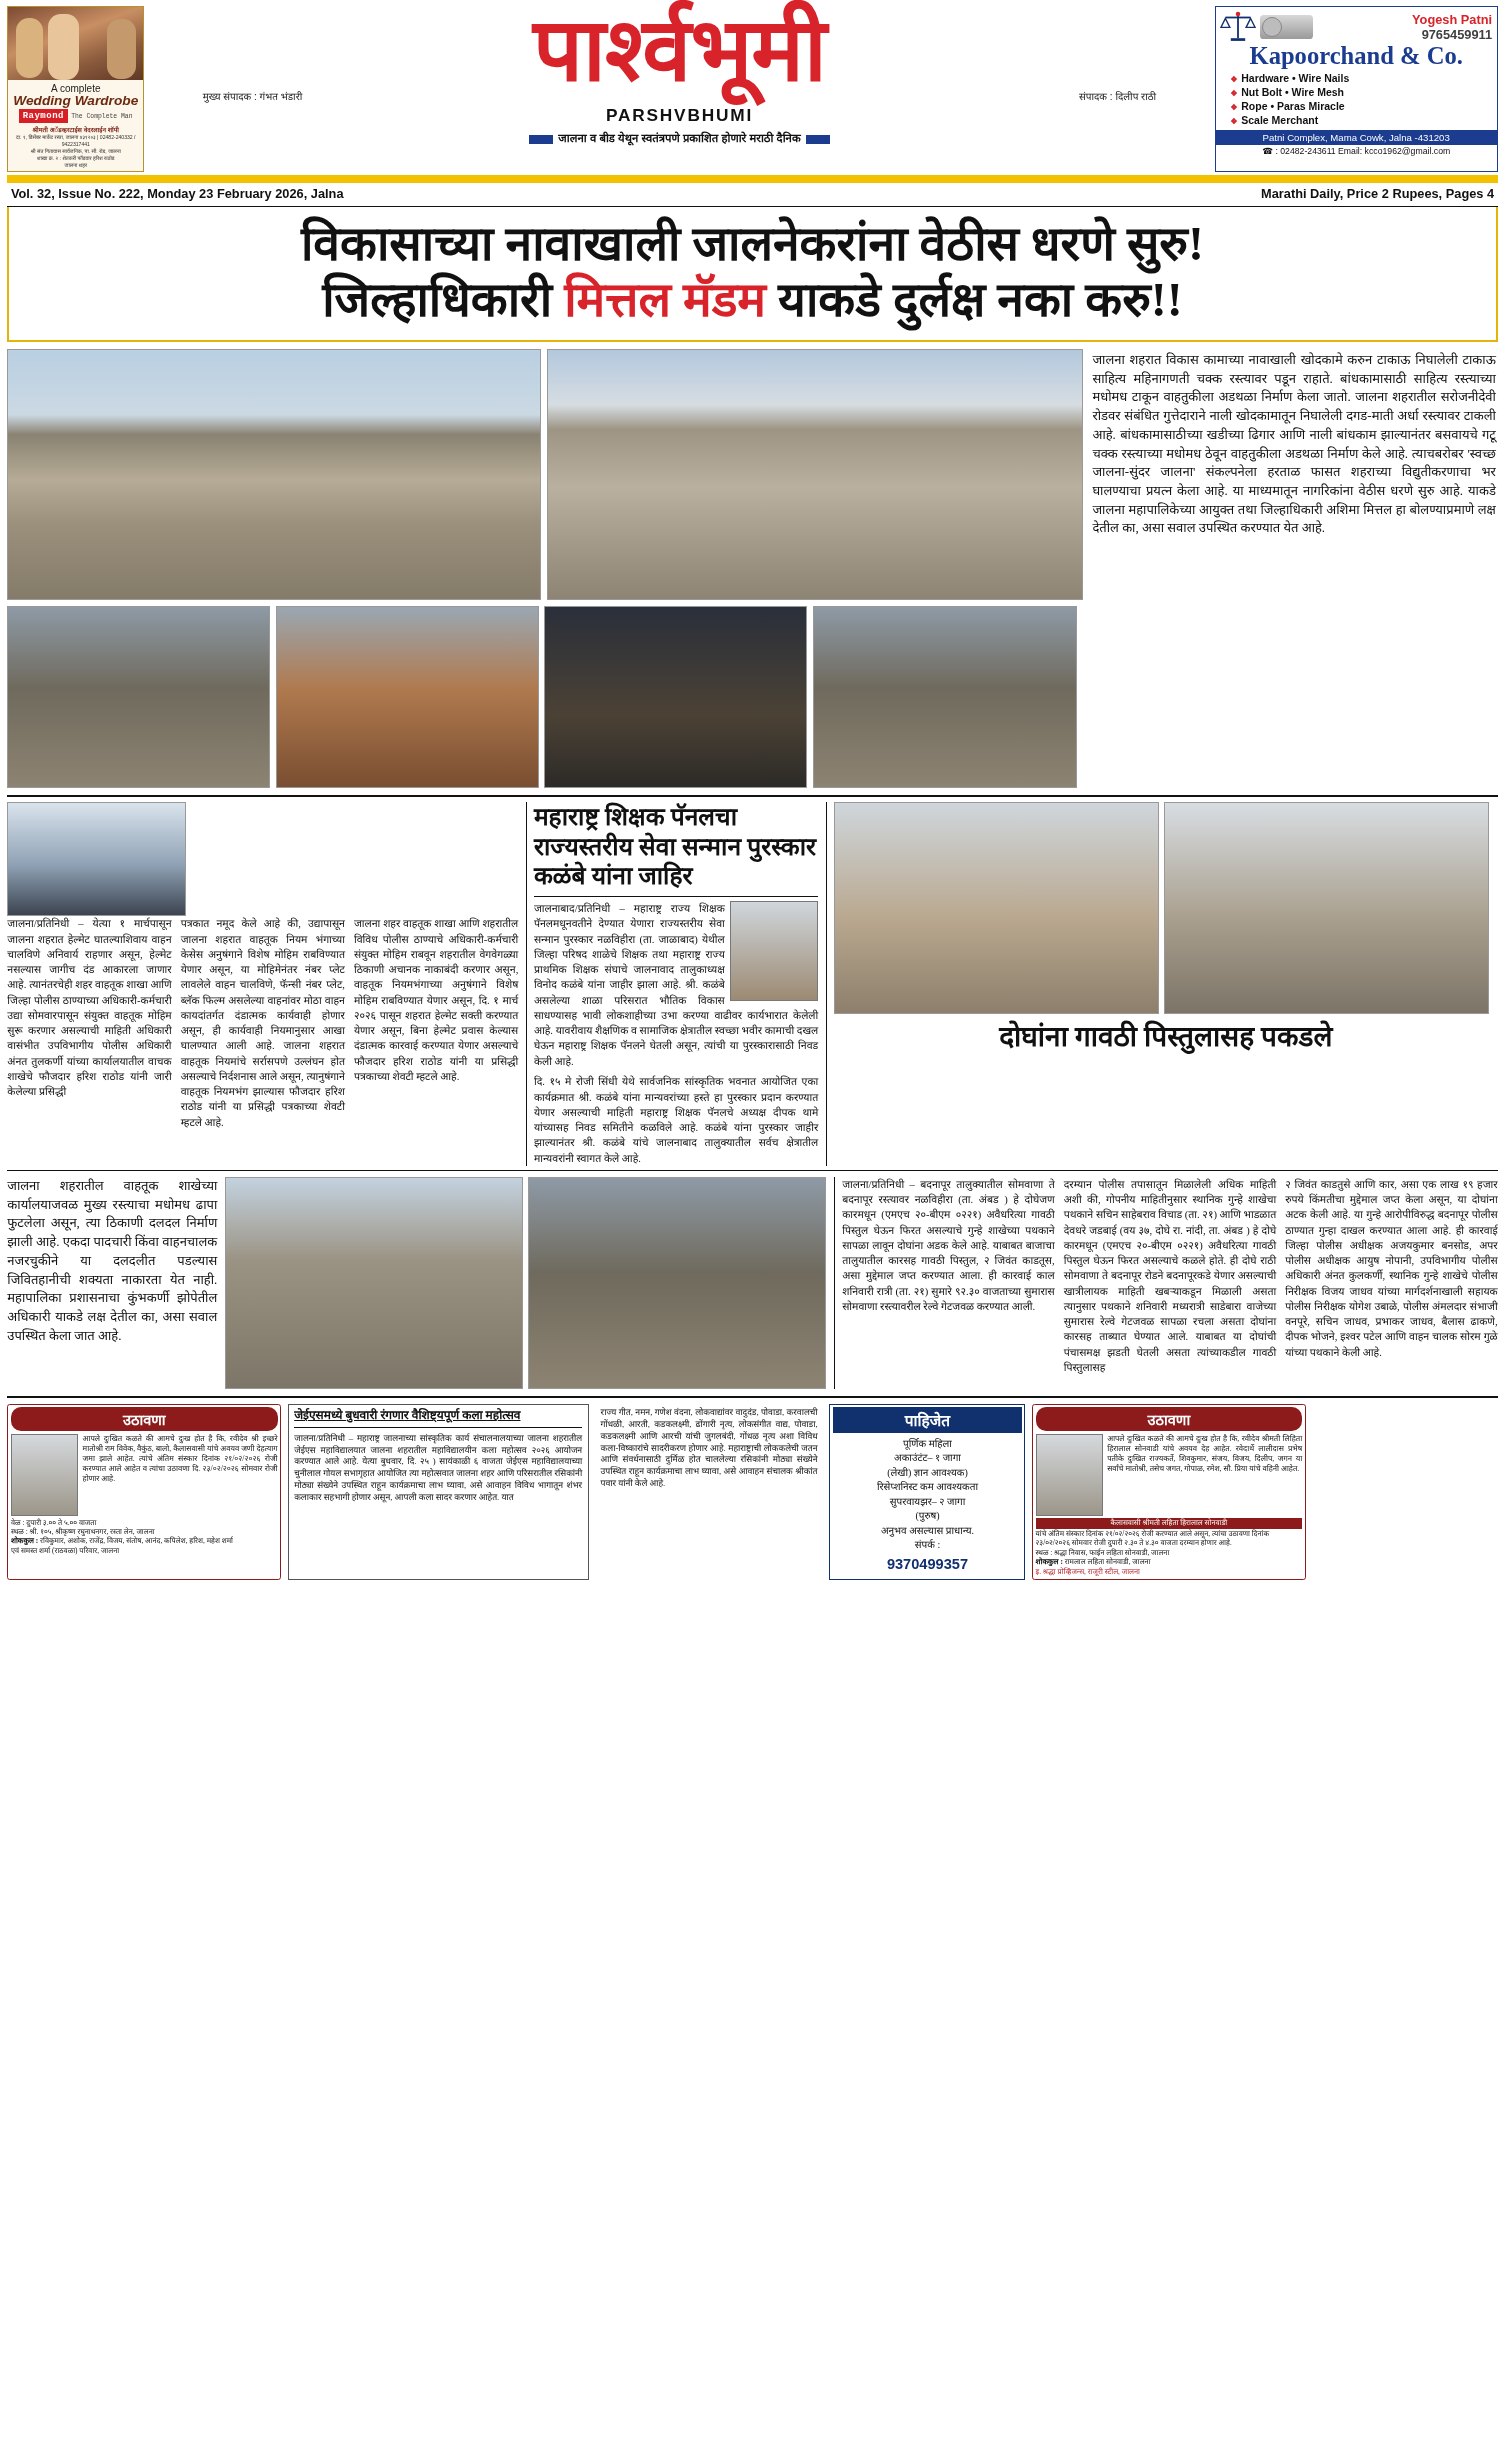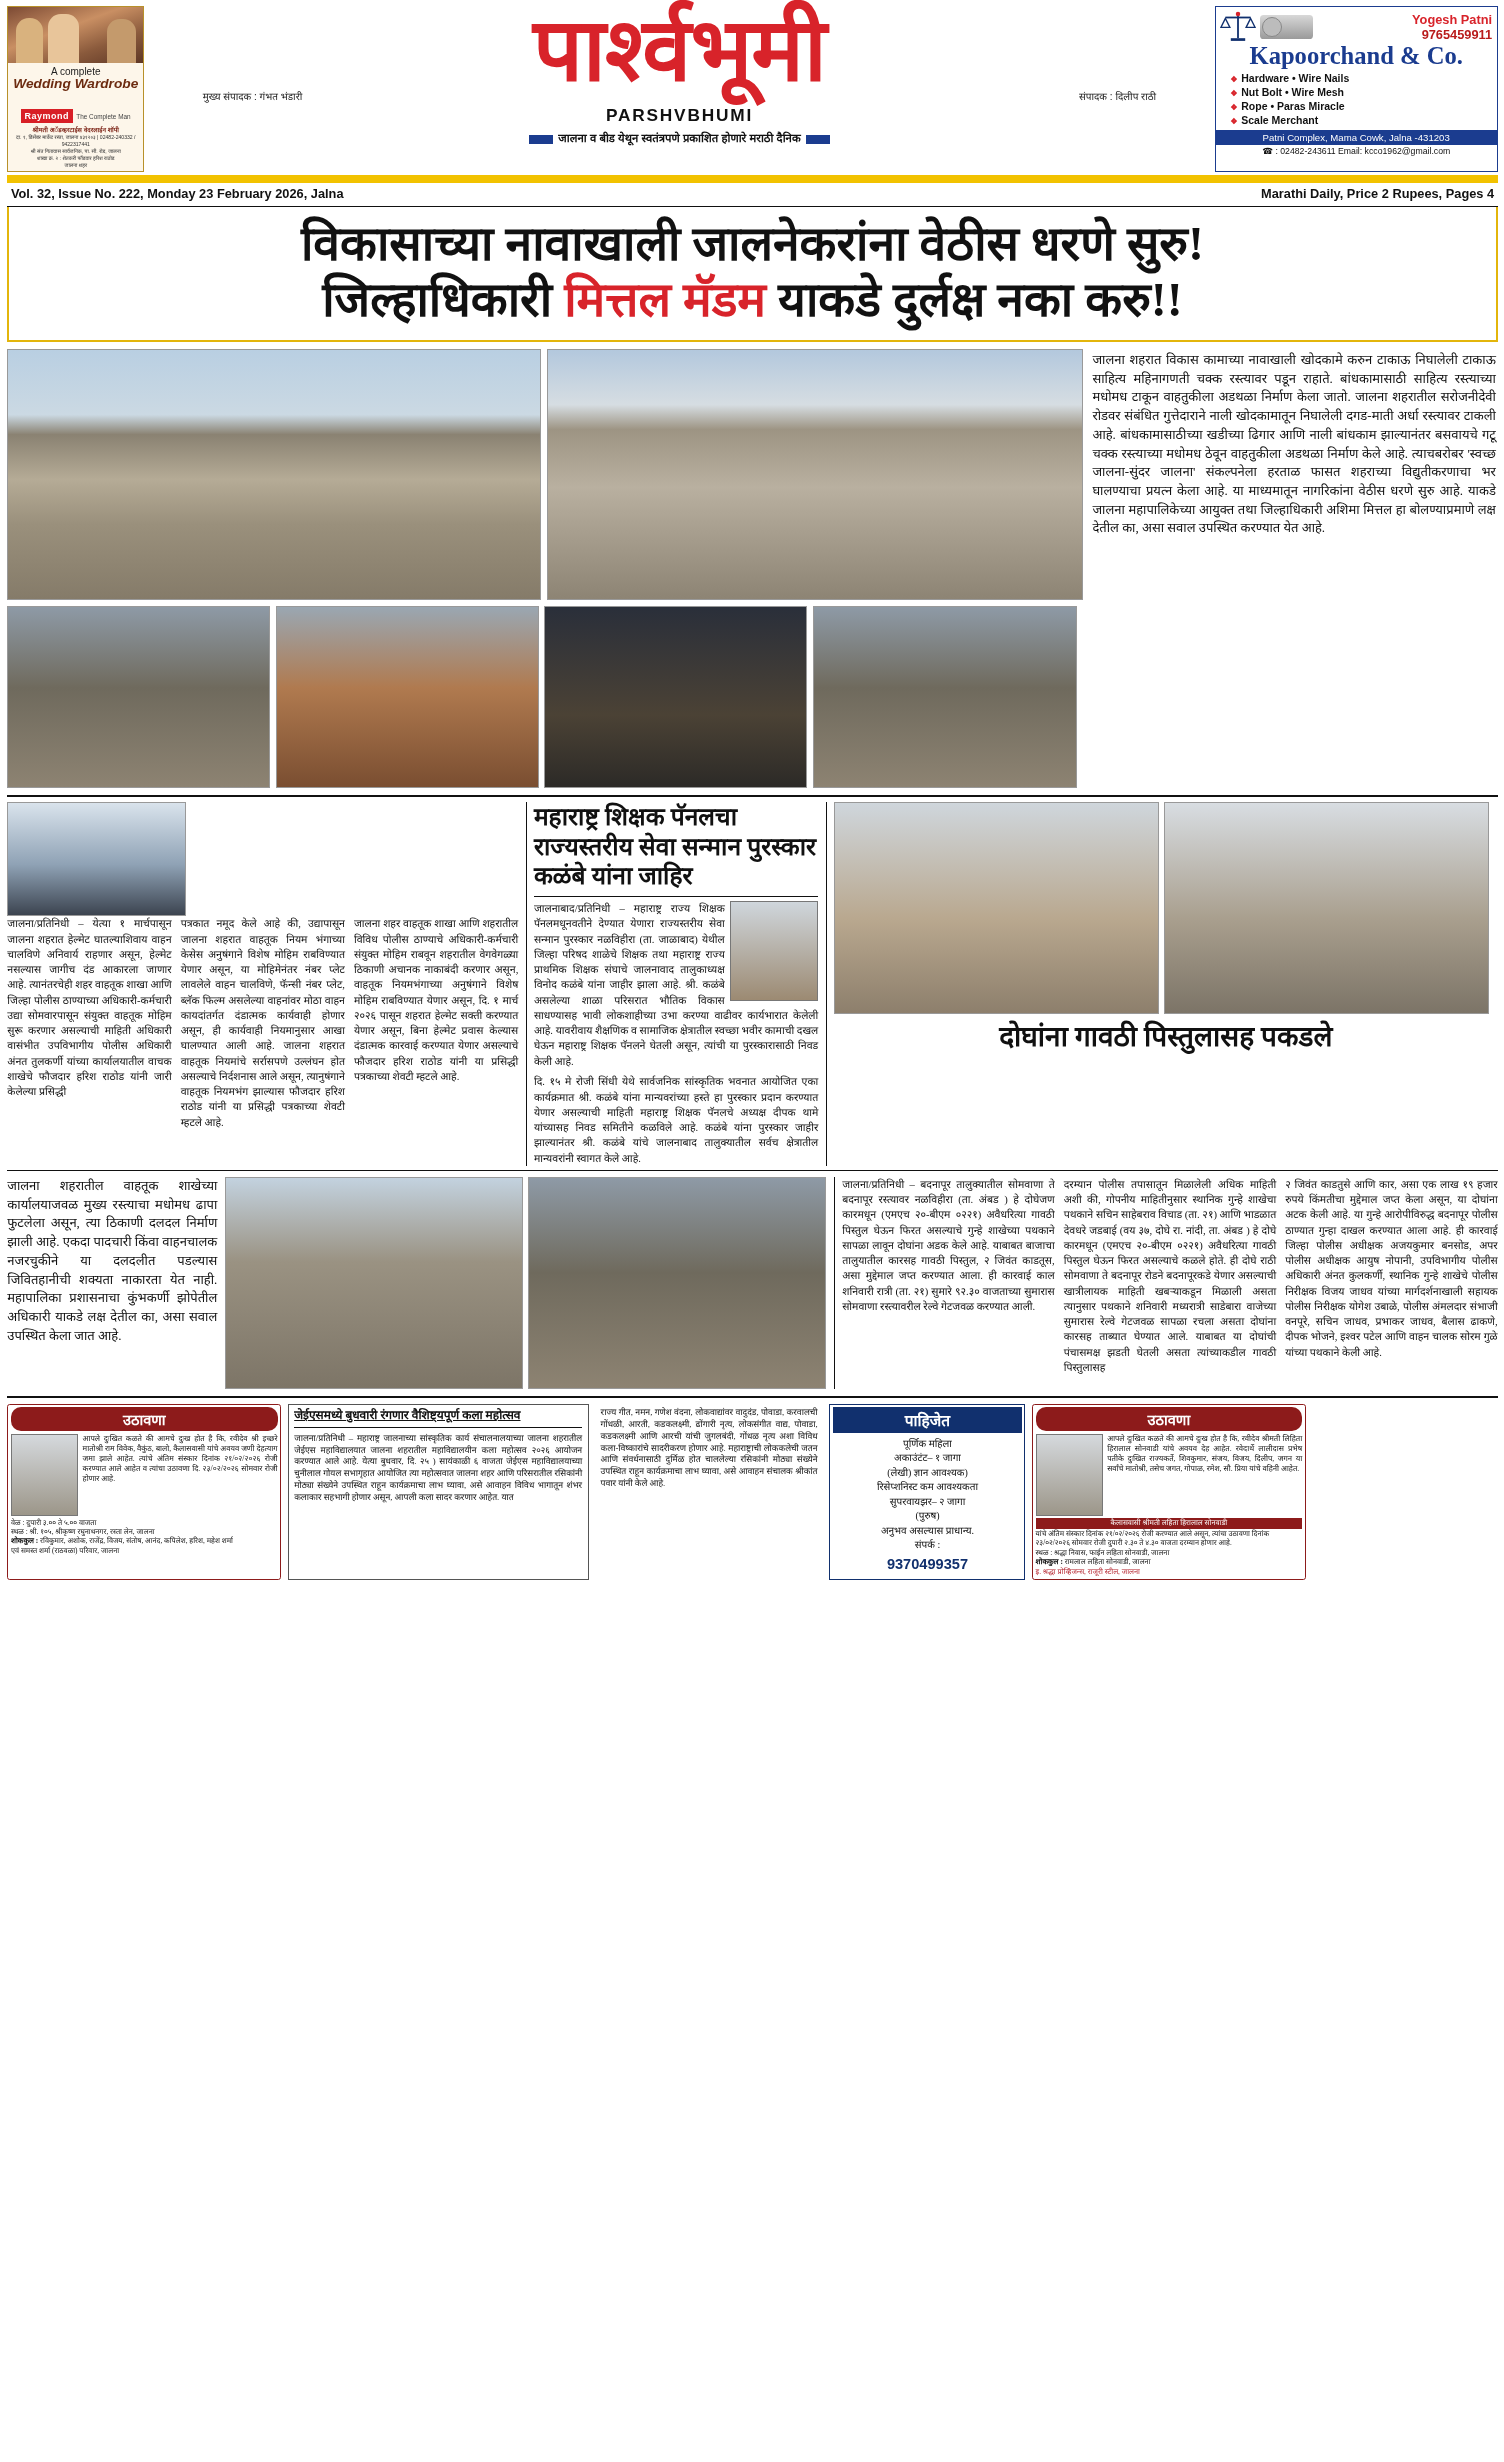--- a/index.html
+++ b/index.html
@@ -16,42 +16,42 @@
   .masthead { display:flex; align-items:stretch; gap:5.5px; height:166px; }
   .ad-left { width:137px; border:0.9px solid #b8912a; background:#fdf6ea; display:flex; flex-direction:column; }
   .ad-left-photo { height:87px; background:linear-gradient(160deg,#7c4a34,#c98f63 40%,#8a5a3c 70%,#5e3725);
        position:relative; overflow:hidden; }
   .ad-left-photo:before{content:"";position:absolute;left:7.3px;top:11px;width:27px;height:60px;border-radius:12.8px;background:#d9b27e;}
   .ad-left-photo:after{content:"";position:absolute;left:40px;top:7.3px;width:31px;height:66px;border-radius:12.8px;background:#e8c59a;}
   .ad-left-photo i{position:absolute;right:7.3px;top:12.8px;width:29px;height:60px;border-radius:12.8px;background:#c49a6c;display:block;}
   .ad-left-txt { text-align:center; padding:2.7px 1.8px 0; }
   .ad-left-txt .l1 { font-size:10px; color:#222; }
   .ad-left-txt .l2 { font-size:13.7px; font-style:italic; font-weight:bold; color:#6c2b10; line-height:1.05; }
-  .ad-left-logo { display:flex; align-items:center; justify-content:center; gap:3.6px; margin-top:18px; }
+  .ad-left-logo { display:flex; align-items:center; justify-content:center; gap:3.6px; margin-top:1px;font-family:Liberation Mono, monospace; }
   .ray-box { background:#d81f26; color:#fff; font-size:9px; font-weight:bold; padding:1.8px 3.6px; letter-spacing:0.5px; }
   .ray-sub { font-size:6.4px; color:#444; }
   .ad-left-fine { font-size:5.1px; color:#333; line-height:1.35; padding:2.7px 2.7px 1.8px; text-align:center; }
   .ad-left-fine b { font-size:6.4px; color:#7a1f12; }
 
   .mast-center { flex:1; text-align:center; padding-top:3.6px; position:relative; }
   .mast-title { font-family:"Liberation Serif", serif; font-size:88px; font-weight:bold; color:#d8232a;
      line-height:0.95; letter-spacing:-0.9px; }
   .mast-sub-row { display:flex; justify-content:space-between; font-size:10px; color:#222; padding:0 53px; margin-top:-3.6px;}
   .mast-eng { font-size:17.3px; font-weight:bold; letter-spacing:1.8px; color:#111; margin-top:1.8px; }
   .mast-tag { font-size:11.4px; font-weight:bold; color:#111; margin-top:4.6px; }
   .mast-tag span.blk { display:inline-block; width:24px; height:8.2px; background:#1b3c8f; vertical-align:middle; margin:0 5.5px;}
 
   .ad-right { width:283px; border:0.9px solid #1b3c8f; display:flex; flex-direction:column; background:#fff; }
   .ar-top { display:flex; align-items:center; gap:3.6px; padding:2.7px 4.6px 0; }
   .ar-scale { width:36px; height:35px; }
   .ar-bolt { width:53px; height:24px; background:linear-gradient(#d8d8d8,#9a9a9a); border-radius:3.6px; position:relative;}
   .ar-bolt:after{content:"";position:absolute;left:1.8px;top:2.7px;width:18px;height:18px;border-radius:50%;background:#bcbcbc;border:1.8px solid #888;}
   .ar-name { flex:1; text-align:right; }
   .ar-name .n1 { font-size:12.8px; font-weight:bold; color:#d8232a; }
-  .ar-name .n2 { font-size:12.8px; font-weight:bold; color:#b91c1c; }
+  .ar-name .n2 { font-size:12.8px; font-weight:bold; color:#404040; }
   .ar-brand { text-align:center; font-size:24.6px; font-weight:bold; color:#1b3c8f; font-family:"Liberation Serif",serif; line-height:1; }
   .ar-list { padding:1.8px 0 0 14.6px; }
   .ar-list div { font-size:10.5px; font-weight:bold; color:#111; line-height:1.35; }
   .ar-list div::before { content:"\2756"; color:#d8232a; font-size:8.2px; margin-right:3.6px; }
   .ar-addr { background:#1b3c8f; color:#fff; font-size:9.6px; text-align:center; padding:1.8px; margin-top:2.7px; }
   .ar-contact { font-size:8.7px; text-align:center; padding:1.8px; color:#111; }
 
   
   .goldbar { height:8.2px; background:#f2c200; margin:3.6px 0 0; }
   .inforow { display:flex; justify-content:space-between; align-items:center; font-size:12.8px; font-weight:bold;

